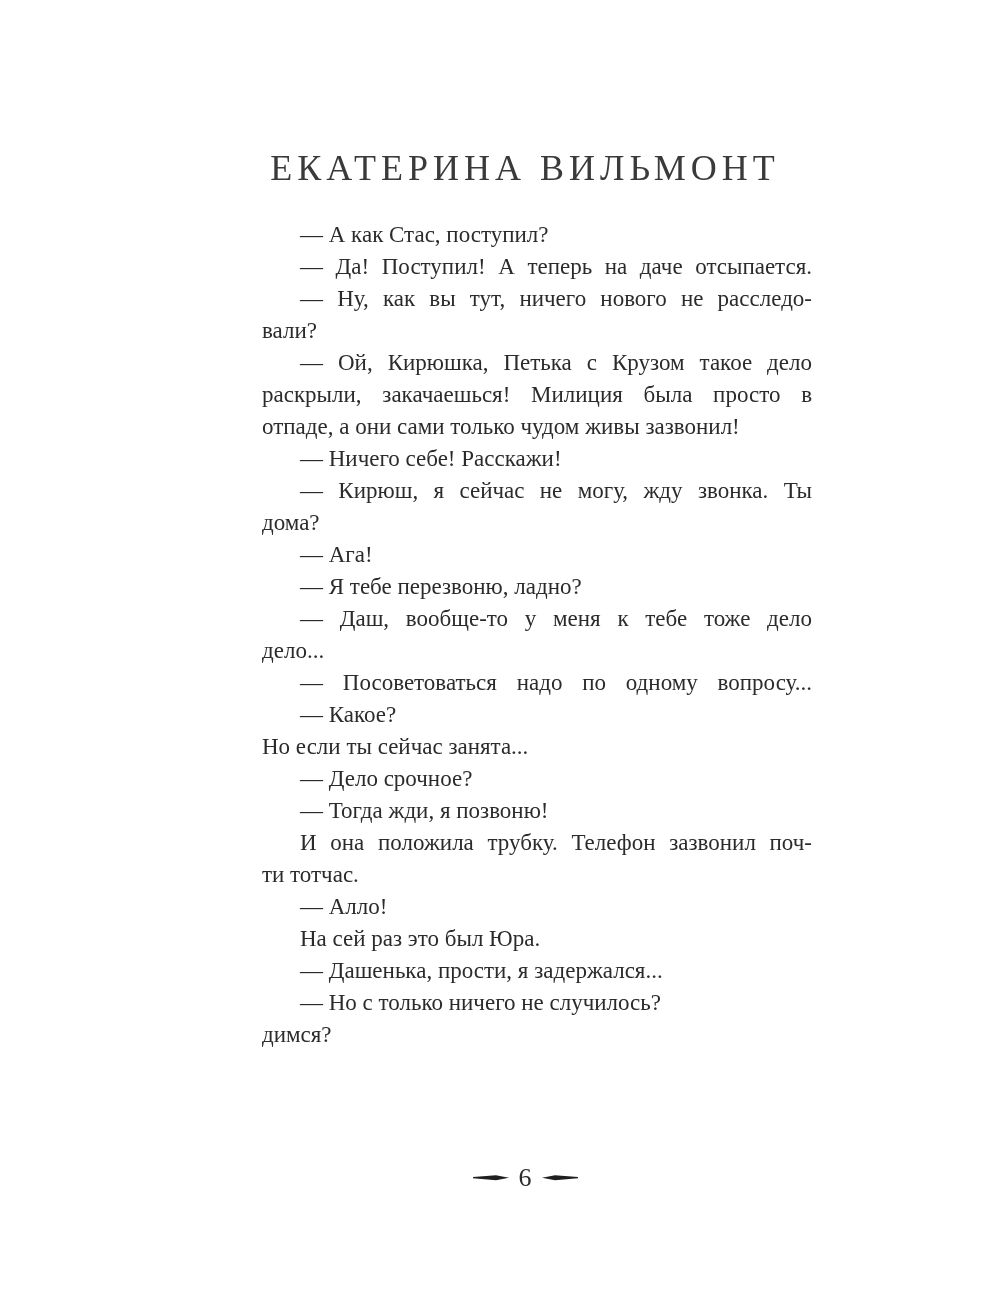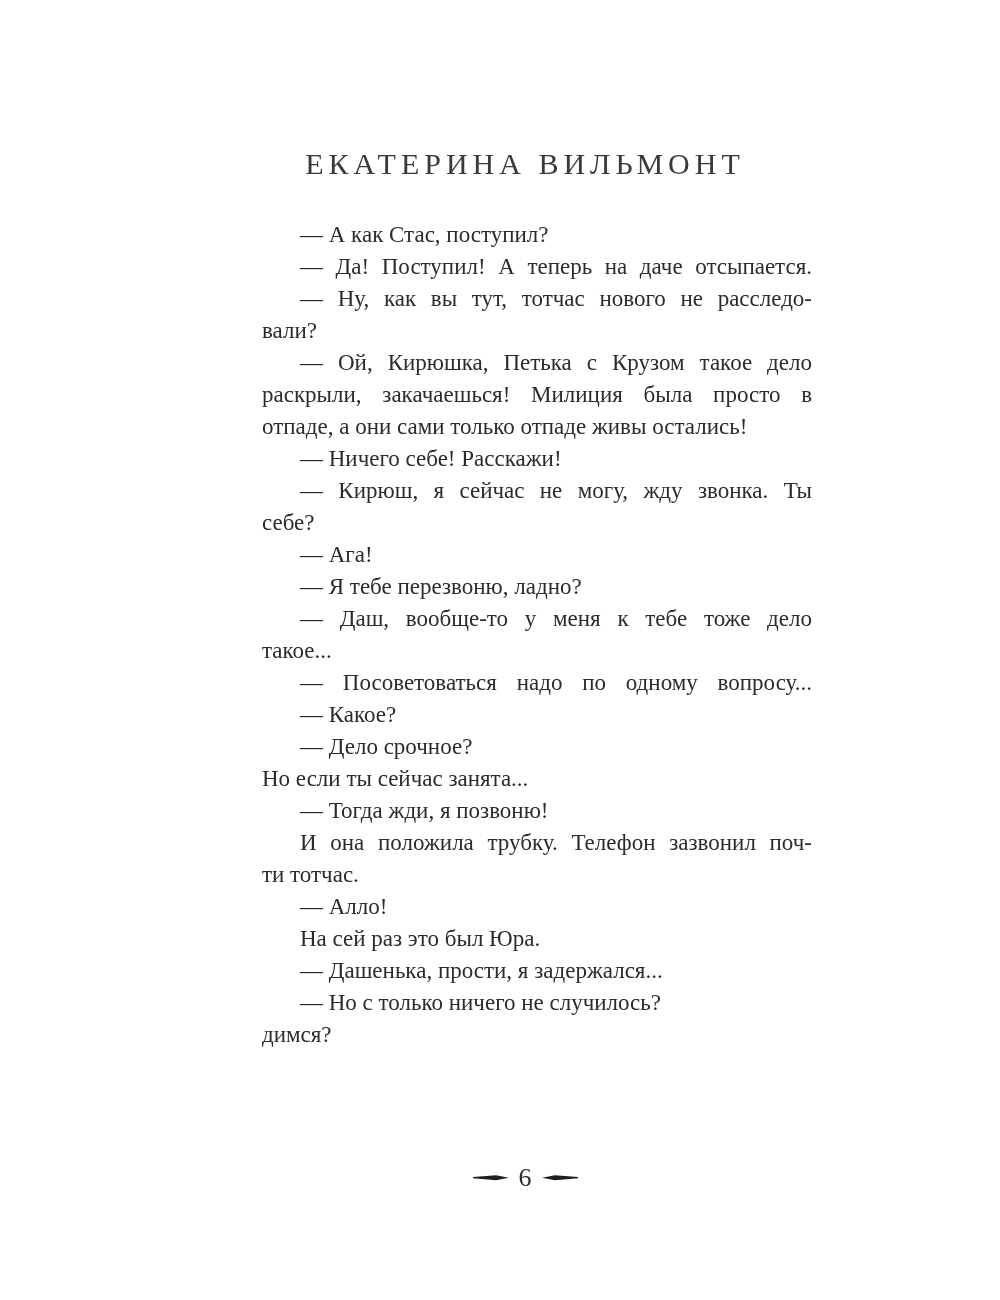--- a/index.html
+++ b/index.html
@@ -3,21 +3,21 @@
 <meta charset="utf-8">
 <style>
   html,body{margin:0;padding:0;}
   body{
     width:1000px;height:1300px;background:#ffffff;position:relative;
     font-family:"Liberation Serif","DejaVu Serif",serif;color:#2b2b2b;
     overflow:hidden;
   }
   .running-header{
     position:absolute;left:250px;top:147px;width:550px;
-    text-align:center;font-size:30px;letter-spacing:5px;
+    text-align:center;font-size:36px;letter-spacing:5px;
     color:#3a3a3a;white-space:nowrap;
   }
   .text-block{
     position:absolute;left:262px;top:219px;width:550px;
     font-size:23px;
   }
   .line{height:32px;line-height:32px;text-align:left;}
   .line.i{text-indent:38px;}
   .line.j{text-align:justify;text-align-last:justify;}
   .footer{
@@ -29,36 +29,36 @@
   .orn polygon{fill:#1f1f1f;}
 </style>
 </head>
 <body>
 
 <div class="running-header">ЕКАТЕРИНА ВИЛЬМОНТ</div>
 
 <div class="text-block">
   <div class="line i">— А как Стас, поступил?</div>
   <div class="line i j">— Да! Поступил! А теперь на даче отсыпается.</div>
-  <div class="line i j">— Ну, как вы тут, тотчас нового не расследо-</div>
+  <div class="line i j">— Ну, как вы тут, ничего нового не расследо-</div>
   <div class="line">вали?</div>
   <div class="line i j">— Ой, Кирюшка, Петька с Крузом такое дело</div>
   <div class="line j">раскрыли, закачаешься! Милиция была просто в</div>
-  <div class="line">отпаде, а они сами только отпаде живы остались!</div>
+  <div class="line">отпаде, а они сами только чудом живы зазвонил!</div>
   <div class="line i">— Ничего себе! Расскажи!</div>
   <div class="line i j">— Кирюш, я сейчас не могу, жду звонка. Ты</div>
-  <div class="line">себе?</div>
+  <div class="line">дома?</div>
   <div class="line i">— Ага!</div>
   <div class="line i">— Я тебе перезвоню, ладно?</div>
   <div class="line i j">— Даш, вообще-то у меня к тебе тоже дело</div>
-  <div class="line">такое...</div>
+  <div class="line">дело...</div>
   <div class="line i j">— Посоветоваться надо по одному вопросу...</div>
   <div class="line i">— Какое?</div>
+  <div class="line">Но если ты сейчас занята...</div>
   <div class="line i">— Дело срочное?</div>
-  <div class="line">Но если ты сейчас занята...</div>
   <div class="line i">— Тогда жди, я позвоню!</div>
   <div class="line i j">И она положила трубку. Телефон зазвонил поч-</div>
   <div class="line">ти тотчас.</div>
   <div class="line i">— Алло!</div>
   <div class="line i">На сей раз это был Юра.</div>
   <div class="line i">— Дашенька, прости, я задержался...</div>
   <div class="line i">— Но с только ничего не случилось?</div>
   <div class="line">димся?</div>
 </div>
 

